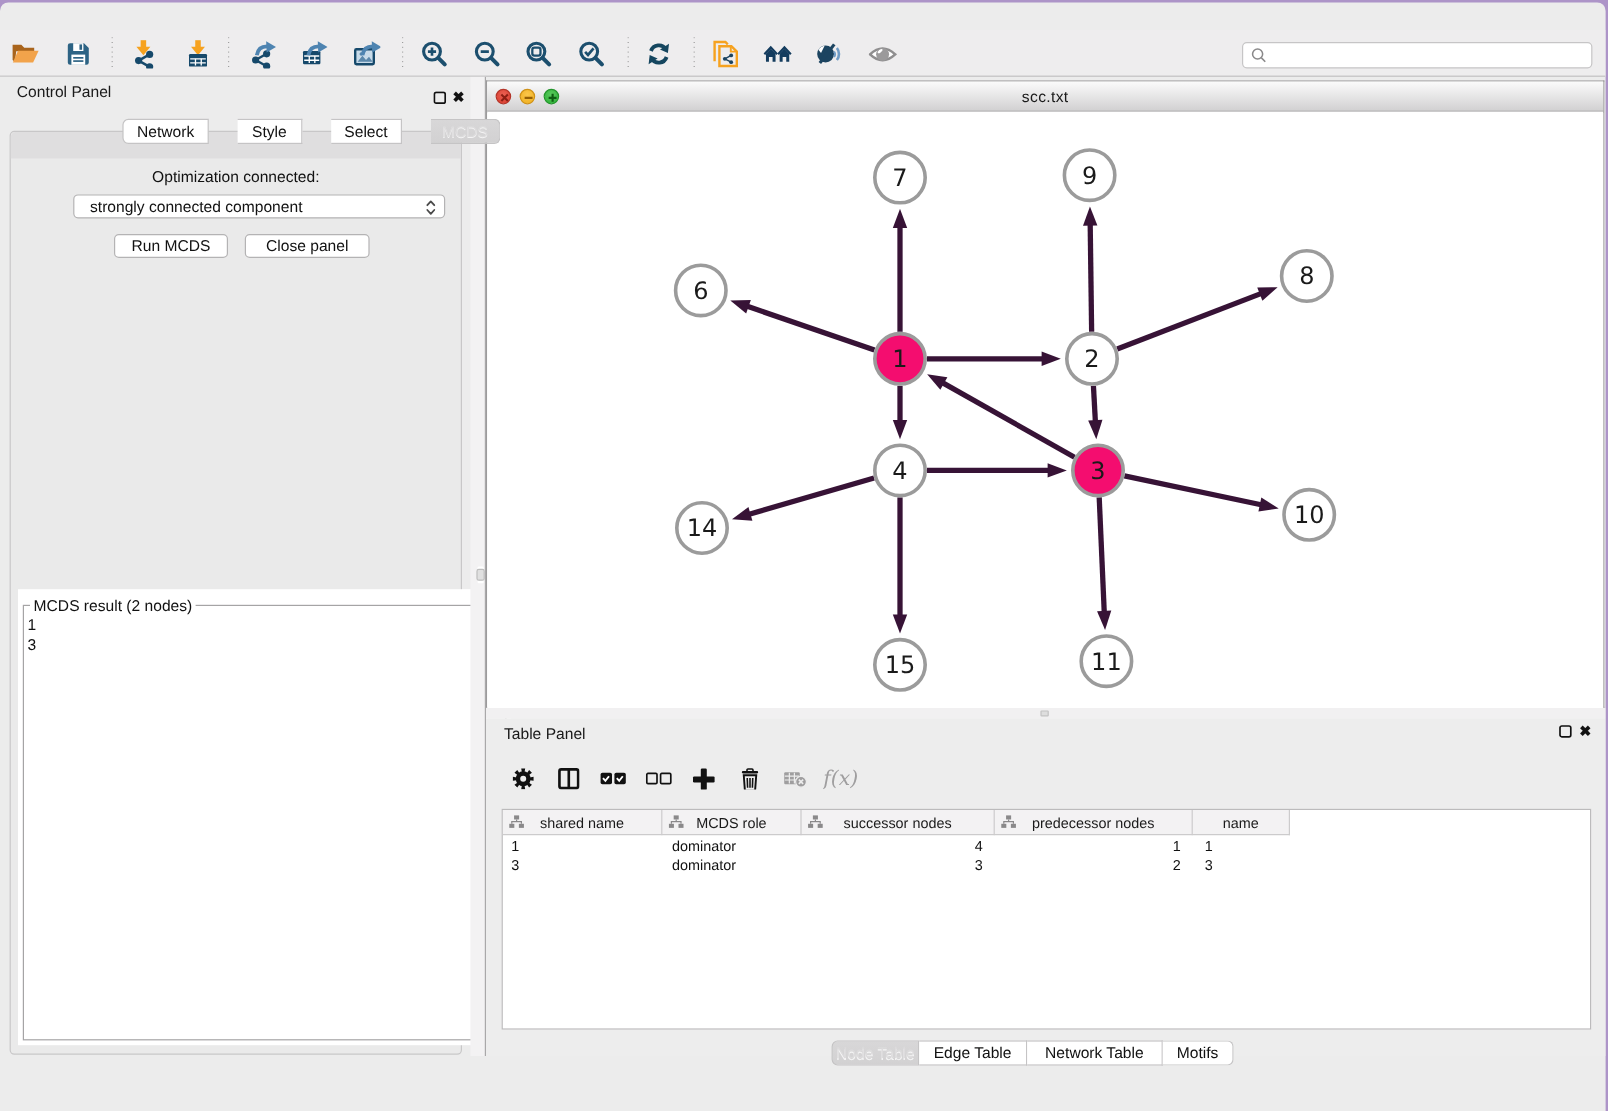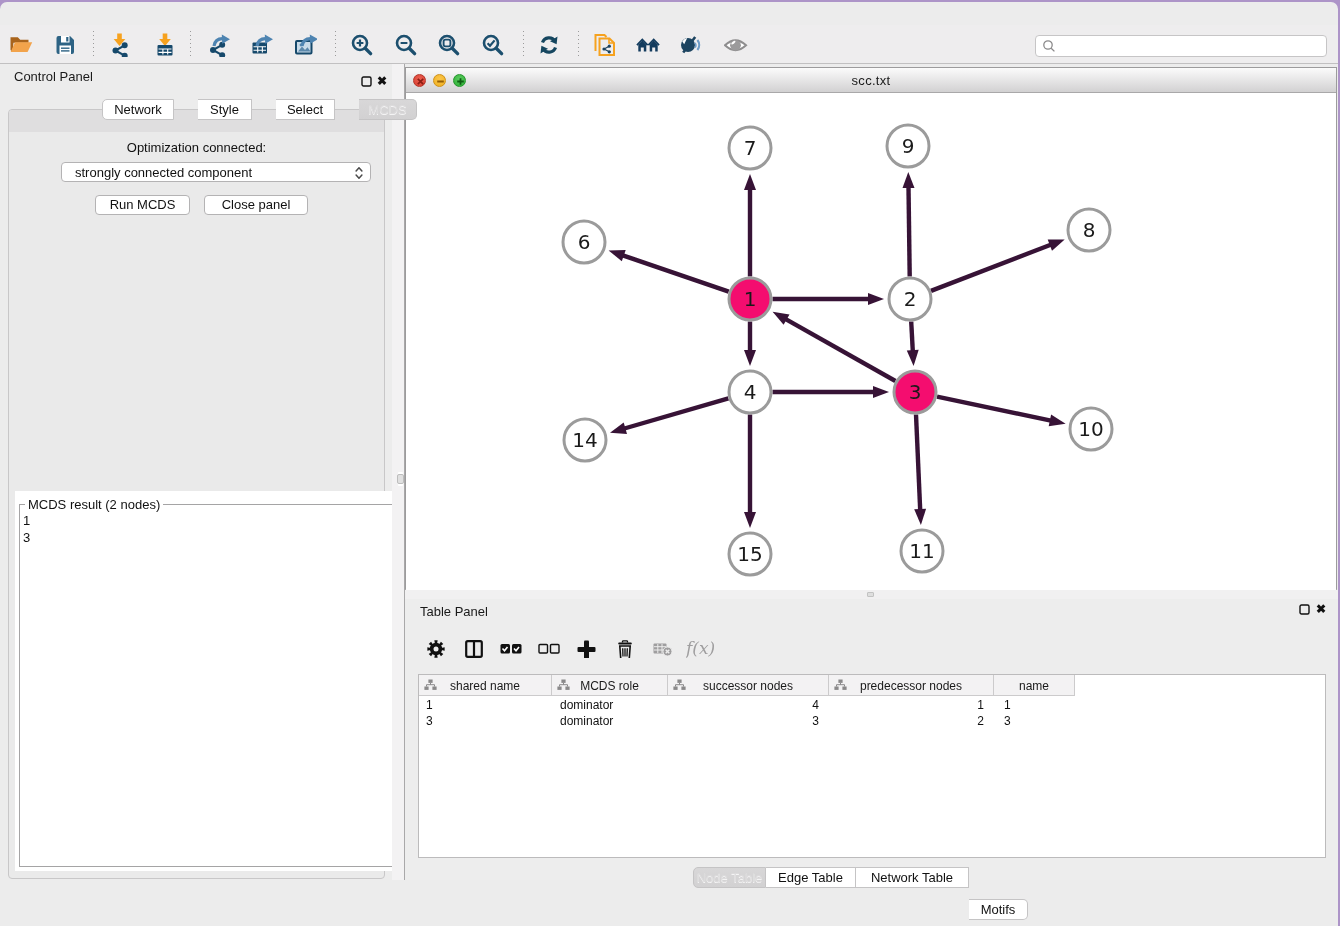--- a/index.html
+++ b/index.html
@@ -86,21 +86,21 @@
                 border-bottom:1px solid #cccbcc; display:flex; }
   .tbl-hcell { position:relative; height:21px; border-right:1px solid #cccbcc; display:flex;
                align-items:center; justify-content:center; font-size:12px; color:#1a1a1a; }
   .tbl-hicon { position:absolute; left:5px; top:4px; }
   .tbl-row { position:absolute; left:0; height:16px; font-size:12px; color:#111; }
   .tbl-cell { position:absolute; top:0; height:16px; line-height:16px; }
   .tp-tabs { position:absolute; left:288px; top:268px; height:21px; display:flex; }
   .tp-tab { height:21px; background:#fff; border:1px solid #c5c4c5; border-left:none; font-size:13px;
             color:#111; display:flex; align-items:center; justify-content:center; }
   .tp-tab:first-child { border-left:1px solid #c5c4c5; border-radius:5px 0 0 5px; }
-  .tp-tab:last-child { border-radius:0 5px 5px 0;margin-top:32px; }
+  .tp-tab:last-child { border-radius:0 5px 5px 0; }
   .tp-tab.sel { background:linear-gradient(#d8d7d8,#d2d1d2); color:#dcdbdc;
                 text-shadow:0 1px 0 rgba(255,255,255,.75); }
   
   .statusbar { position:absolute; left:0; bottom:0; width:100%; height:36px; background:#ececec;
                border-top:1px solid #c2c1c2; }
   .list-btn { position:absolute; left:11px; top:9px; width:27px; height:19px; background:#fdfdfd;
               border:1px solid #b5b4b5; display:flex; align-items:center; justify-content:center; }
   .mem-btn { position:absolute; right:12px; top:7px; width:64px; height:22px; background:#f6f6f6;
              border:1px solid #a9a8a9; border-radius:2px; display:flex; align-items:center;
              justify-content:center; font-size:12px; color:#111; }

